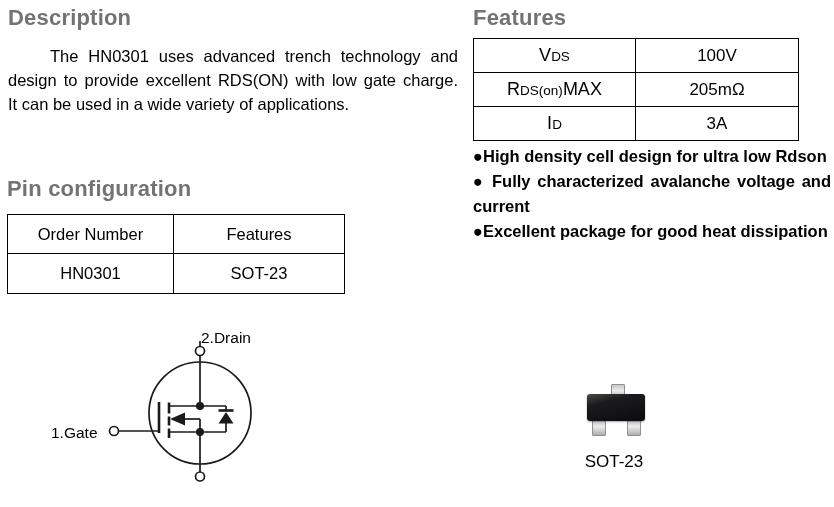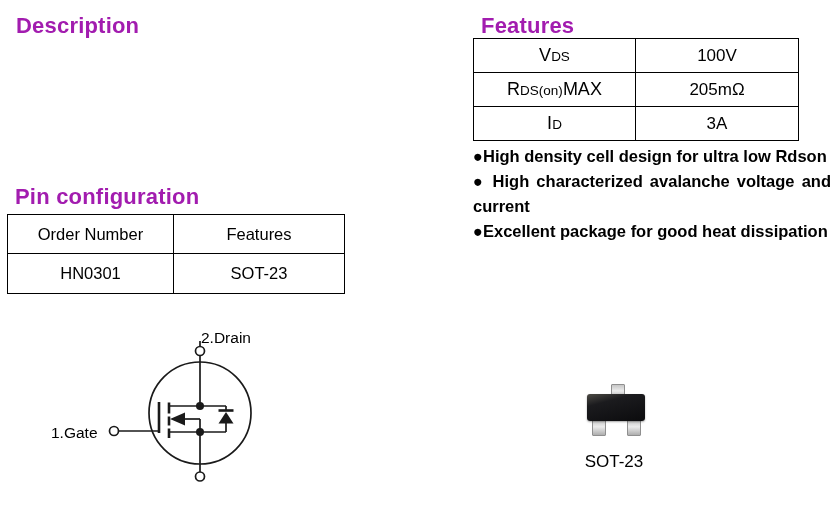--- a/index.html
+++ b/index.html
@@ -6,25 +6,25 @@
   .page{
     position:relative;
     width:834px;height:507px;
     background:#ffffff;
     color:#000;
     font-family:"Liberation Sans", sans-serif;
     overflow:hidden;
   }
   .hd{
     position:absolute;
-    margin:8px;
+    margin:0;
     font-size:22px;
     font-weight:bold;
     letter-spacing:.2px;
-    color:#a21caf;
+    color:#737373;
   }
   
   .para{
     position:absolute;
     left:8px;top:44px;width:450px;
     font-size:16.5px;line-height:24px;
   }
   .pline{white-space:normal;}
   .jline{text-align:justify;text-align-last:justify;}
   .indent{text-indent:42px;}
@@ -80,20 +80,25 @@
   svg .solid{fill:#1a1a1a;stroke:none;}
   svg .term{fill:#ffffff;stroke:#1a1a1a;stroke-width:1.7;}
 </style>
 </head>
 <body>
 
 <div class="page">
 
   <h1 class="hd" style="left:8px;top:5px;">Description</h1>
 
+  <div class="para">
+    <div class="pline jline indent">The HN0301 uses advanced trench technology and</div>
+    <div class="pline jline">design to provide excellent RDS(ON) with low gate charge.</div>
+    <div class="pline">It can be used in a wide variety of applications.</div>
+  </div>
 
   <h1 class="hd" style="left:473px;top:5px;text-align:center;">Features</h1>
 
   <table class="spec">
     <colgroup>
         <col style="width:162px">
         <col style="width:163px">
       </colgroup>
     <tbody>
         <tr>
@@ -106,21 +111,21 @@
     </tr>
     <tr>
       <td><span class="sym-big">I</span><span class="sym-small">D</span><span class="sym-big"></span></td>
       <td>3A</td>
     </tr>
   </tbody>
     </table>
 
   <div class="bullets">
     <div class="pline">●High density cell design for ultra low Rdson</div>
-    <div class="pline jline">● High characterized avalanche voltage and</div>
+    <div class="pline jline">● Fully characterized avalanche voltage and</div>
     <div class="pline">current</div>
     <div class="pline">●Excellent package for good heat dissipation</div>
   </div>
 
   <h1 class="hd" style="left:7px;top:176px;">Pin configuration</h1>
 
   <table class="order">
     <colgroup>
         <col style="width:166px">
         <col style="width:171px">

